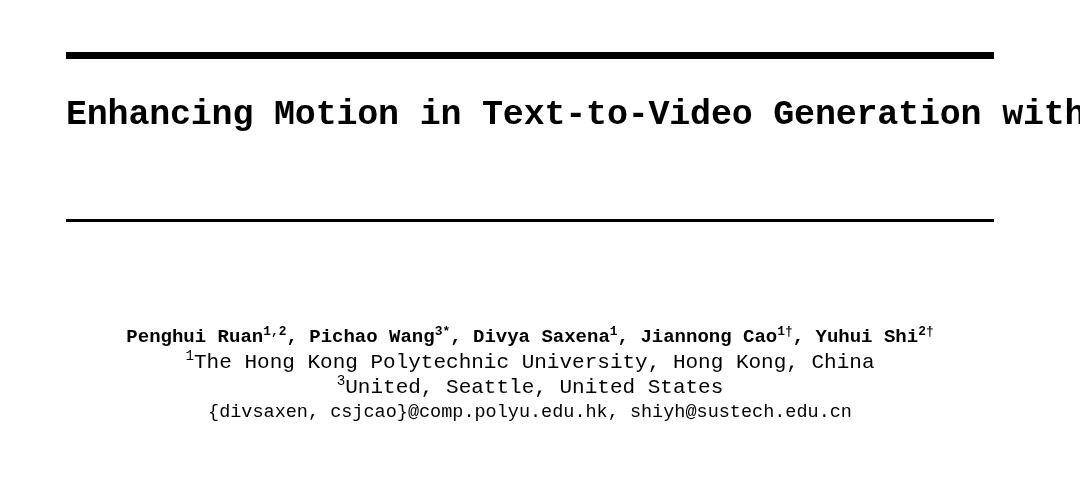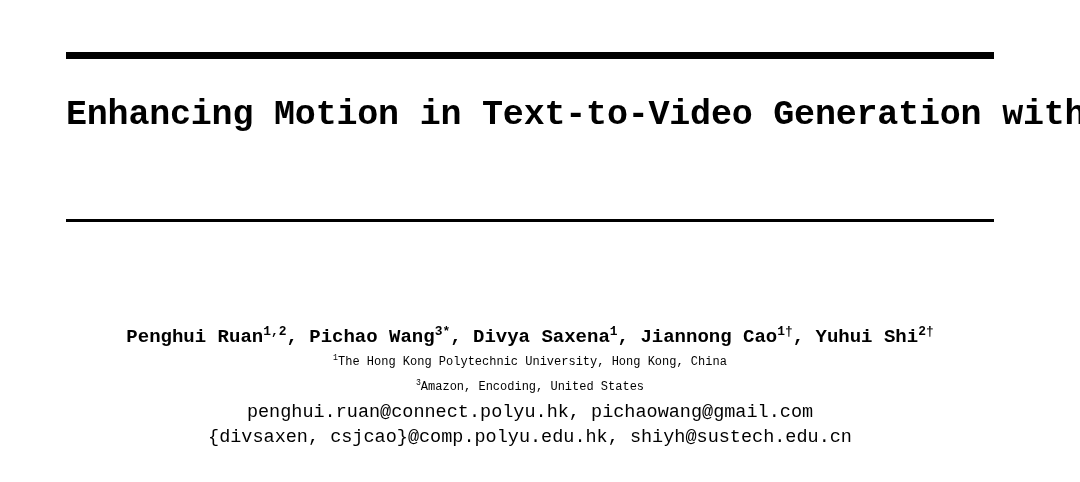--- a/index.html
+++ b/index.html
@@ -60,21 +60,21 @@
     text-align: center;
     margin-top: 48px;
   }
   .authors-line {
     font-size: 19px;
     font-weight: bold;
     line-height: 26px;
     white-space: nowrap;
   }
   .affil-line {
-    font-size: 12px;
+    font-size: 21px;
     line-height: 25px;
     white-space: nowrap;
   }
   .email-line {
     font-size: 18.5px;
     line-height: 25px;
     white-space: nowrap;
   }
   sup {
     font-size: 0.68em;
@@ -95,20 +95,19 @@
 
   <div class="rule-mid"></div>
 
   <div class="authors-block">
 
     <div class="authors-line"><span>Penghui Ruan</span><sup>1,2</sup><span>, </span><span>Pichao Wang</span><sup>3*</sup><span>, </span><span>Divya Saxena</span><sup>1</sup><span>, </span><span>Jiannong Cao</span><sup>1†</sup><span>, </span><span>Yuhui Shi</span><sup>2†</sup></div>
 
     <div class="affil-line"><sup>1</sup><span>The Hong Kong Polytechnic University, Hong Kong, China</span></div>
 
 
-    <div class="affil-line"><sup>3</sup><span>Amazon, Encoding, United States</span></div>
+    <div class="affil-line"><sup>3</sup><span>United, Seattle, United States</span></div>
 
-    <div class="email-line">penghui.ruan@connect.polyu.hk, pichaowang@gmail.com</div>
     <div class="email-line">{divsaxen, csjcao}@comp.polyu.edu.hk, shiyh@sustech.edu.cn</div>
 
   </div>
 
 </div>
 
 </body></html>

